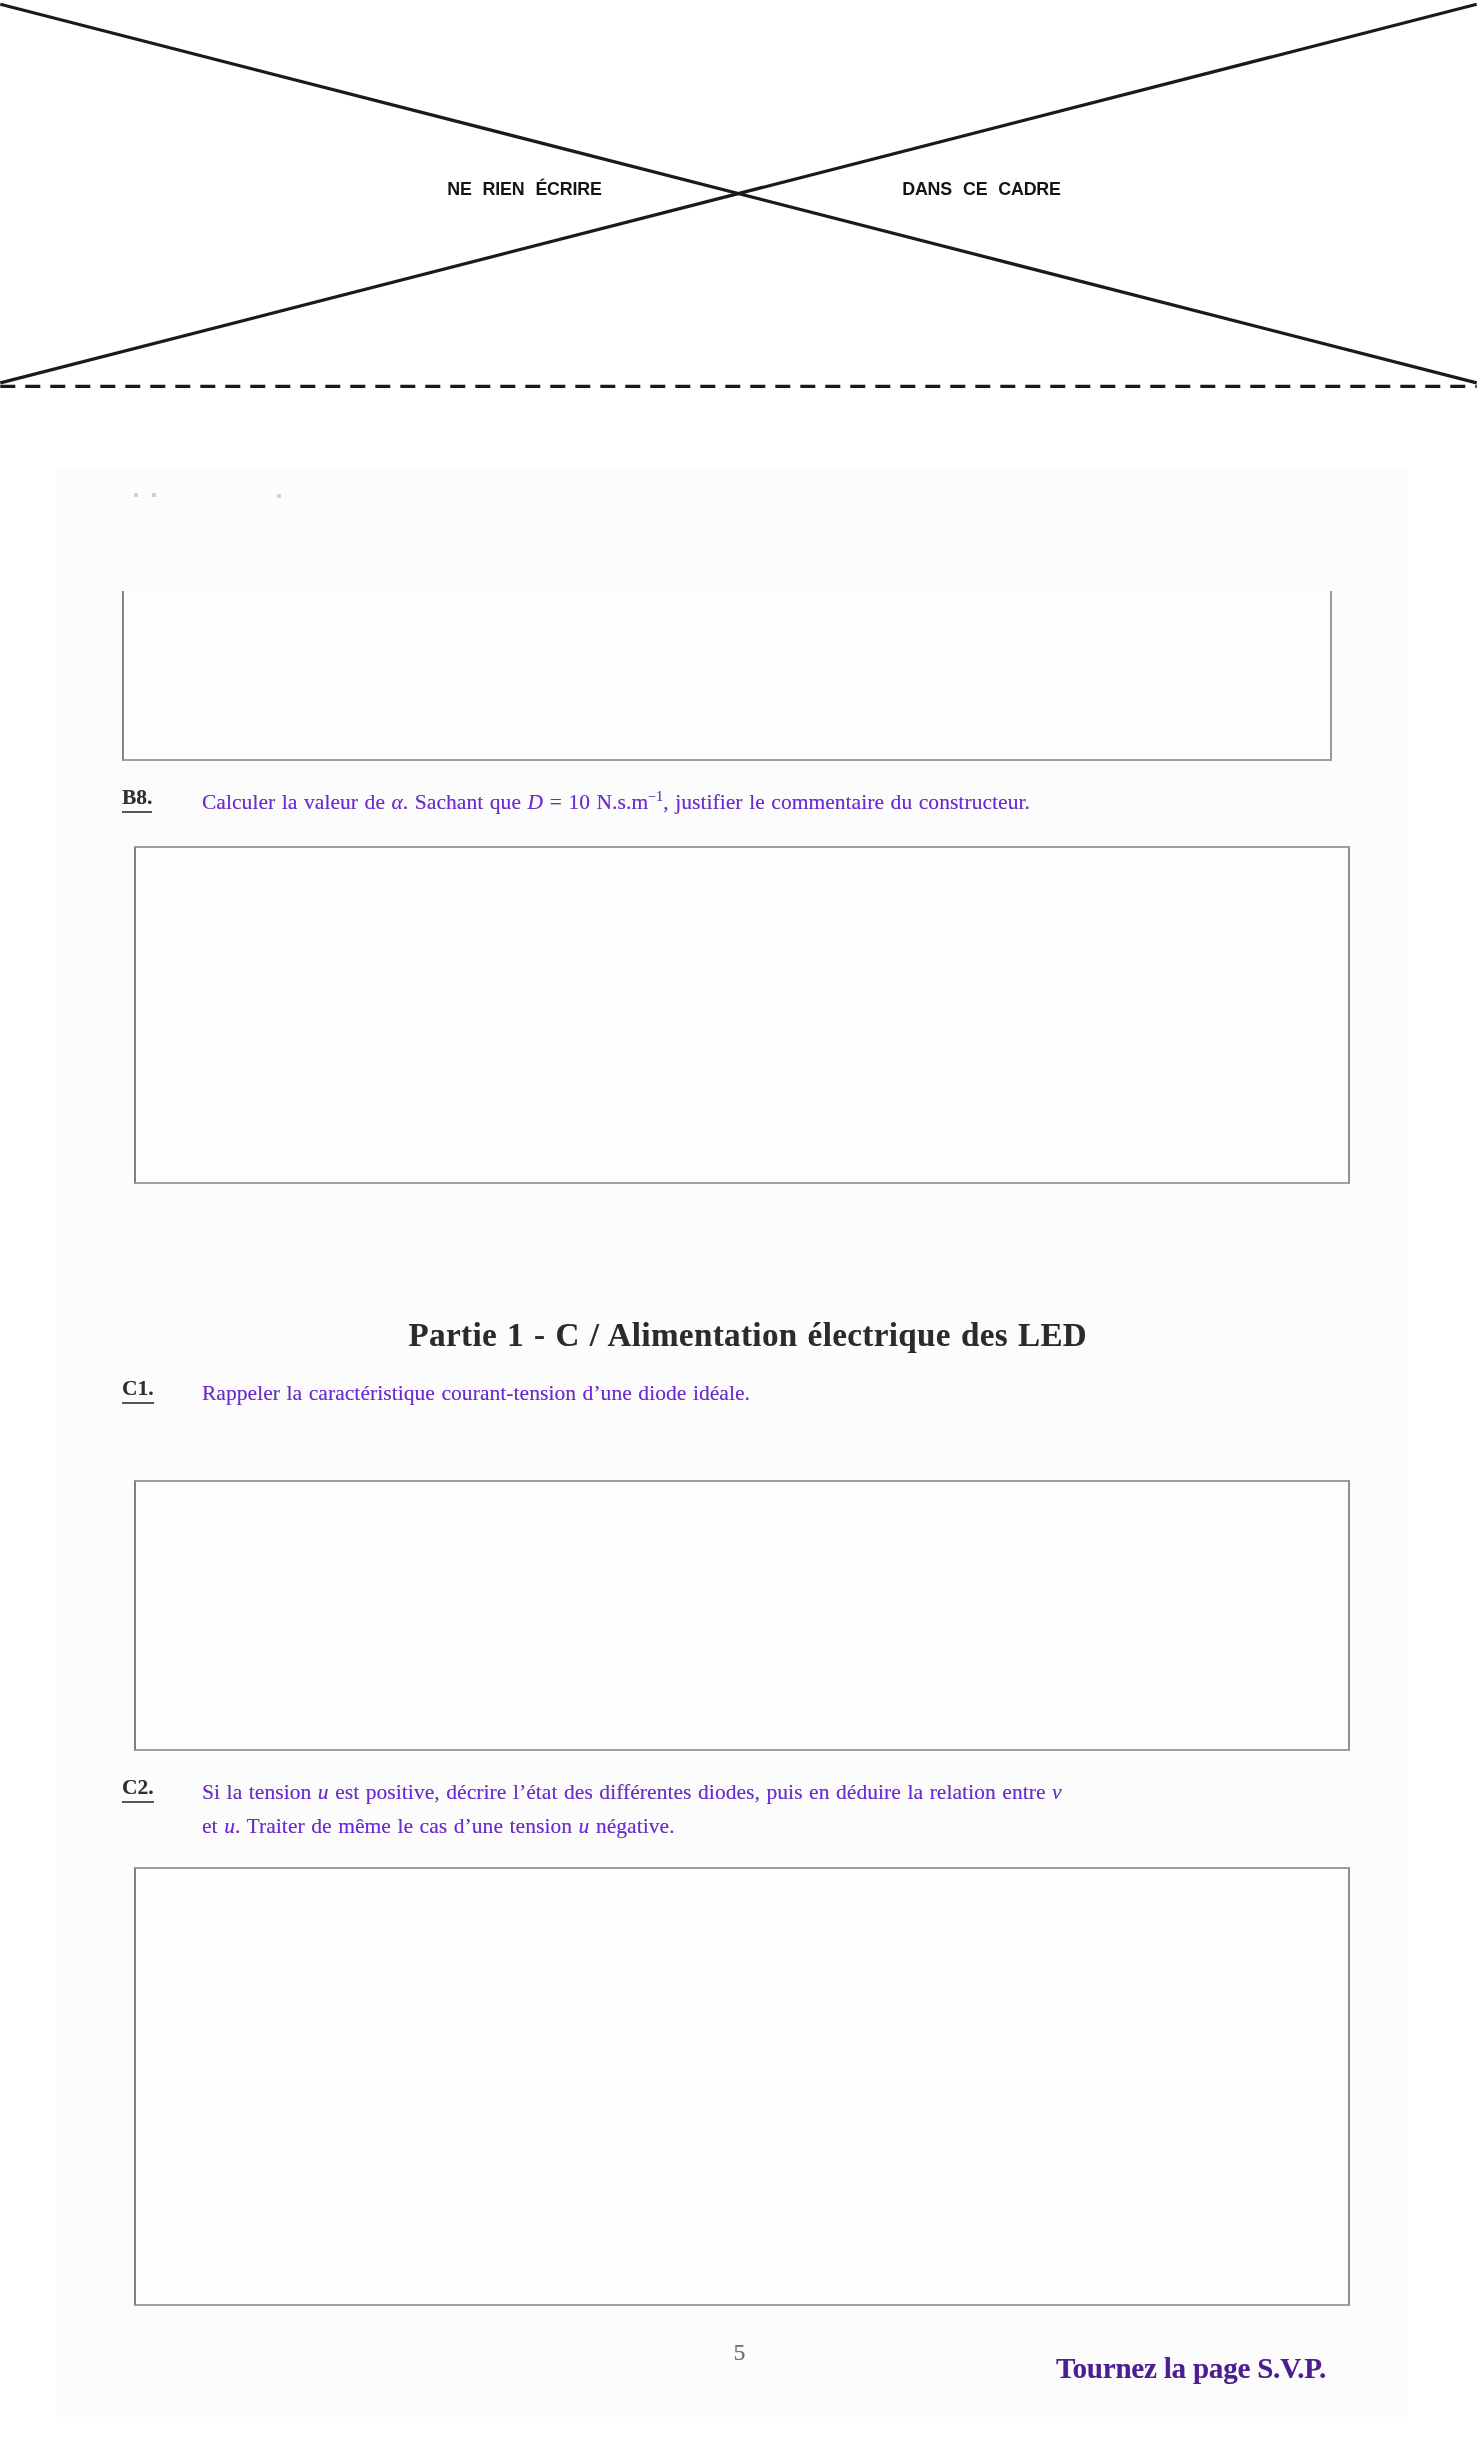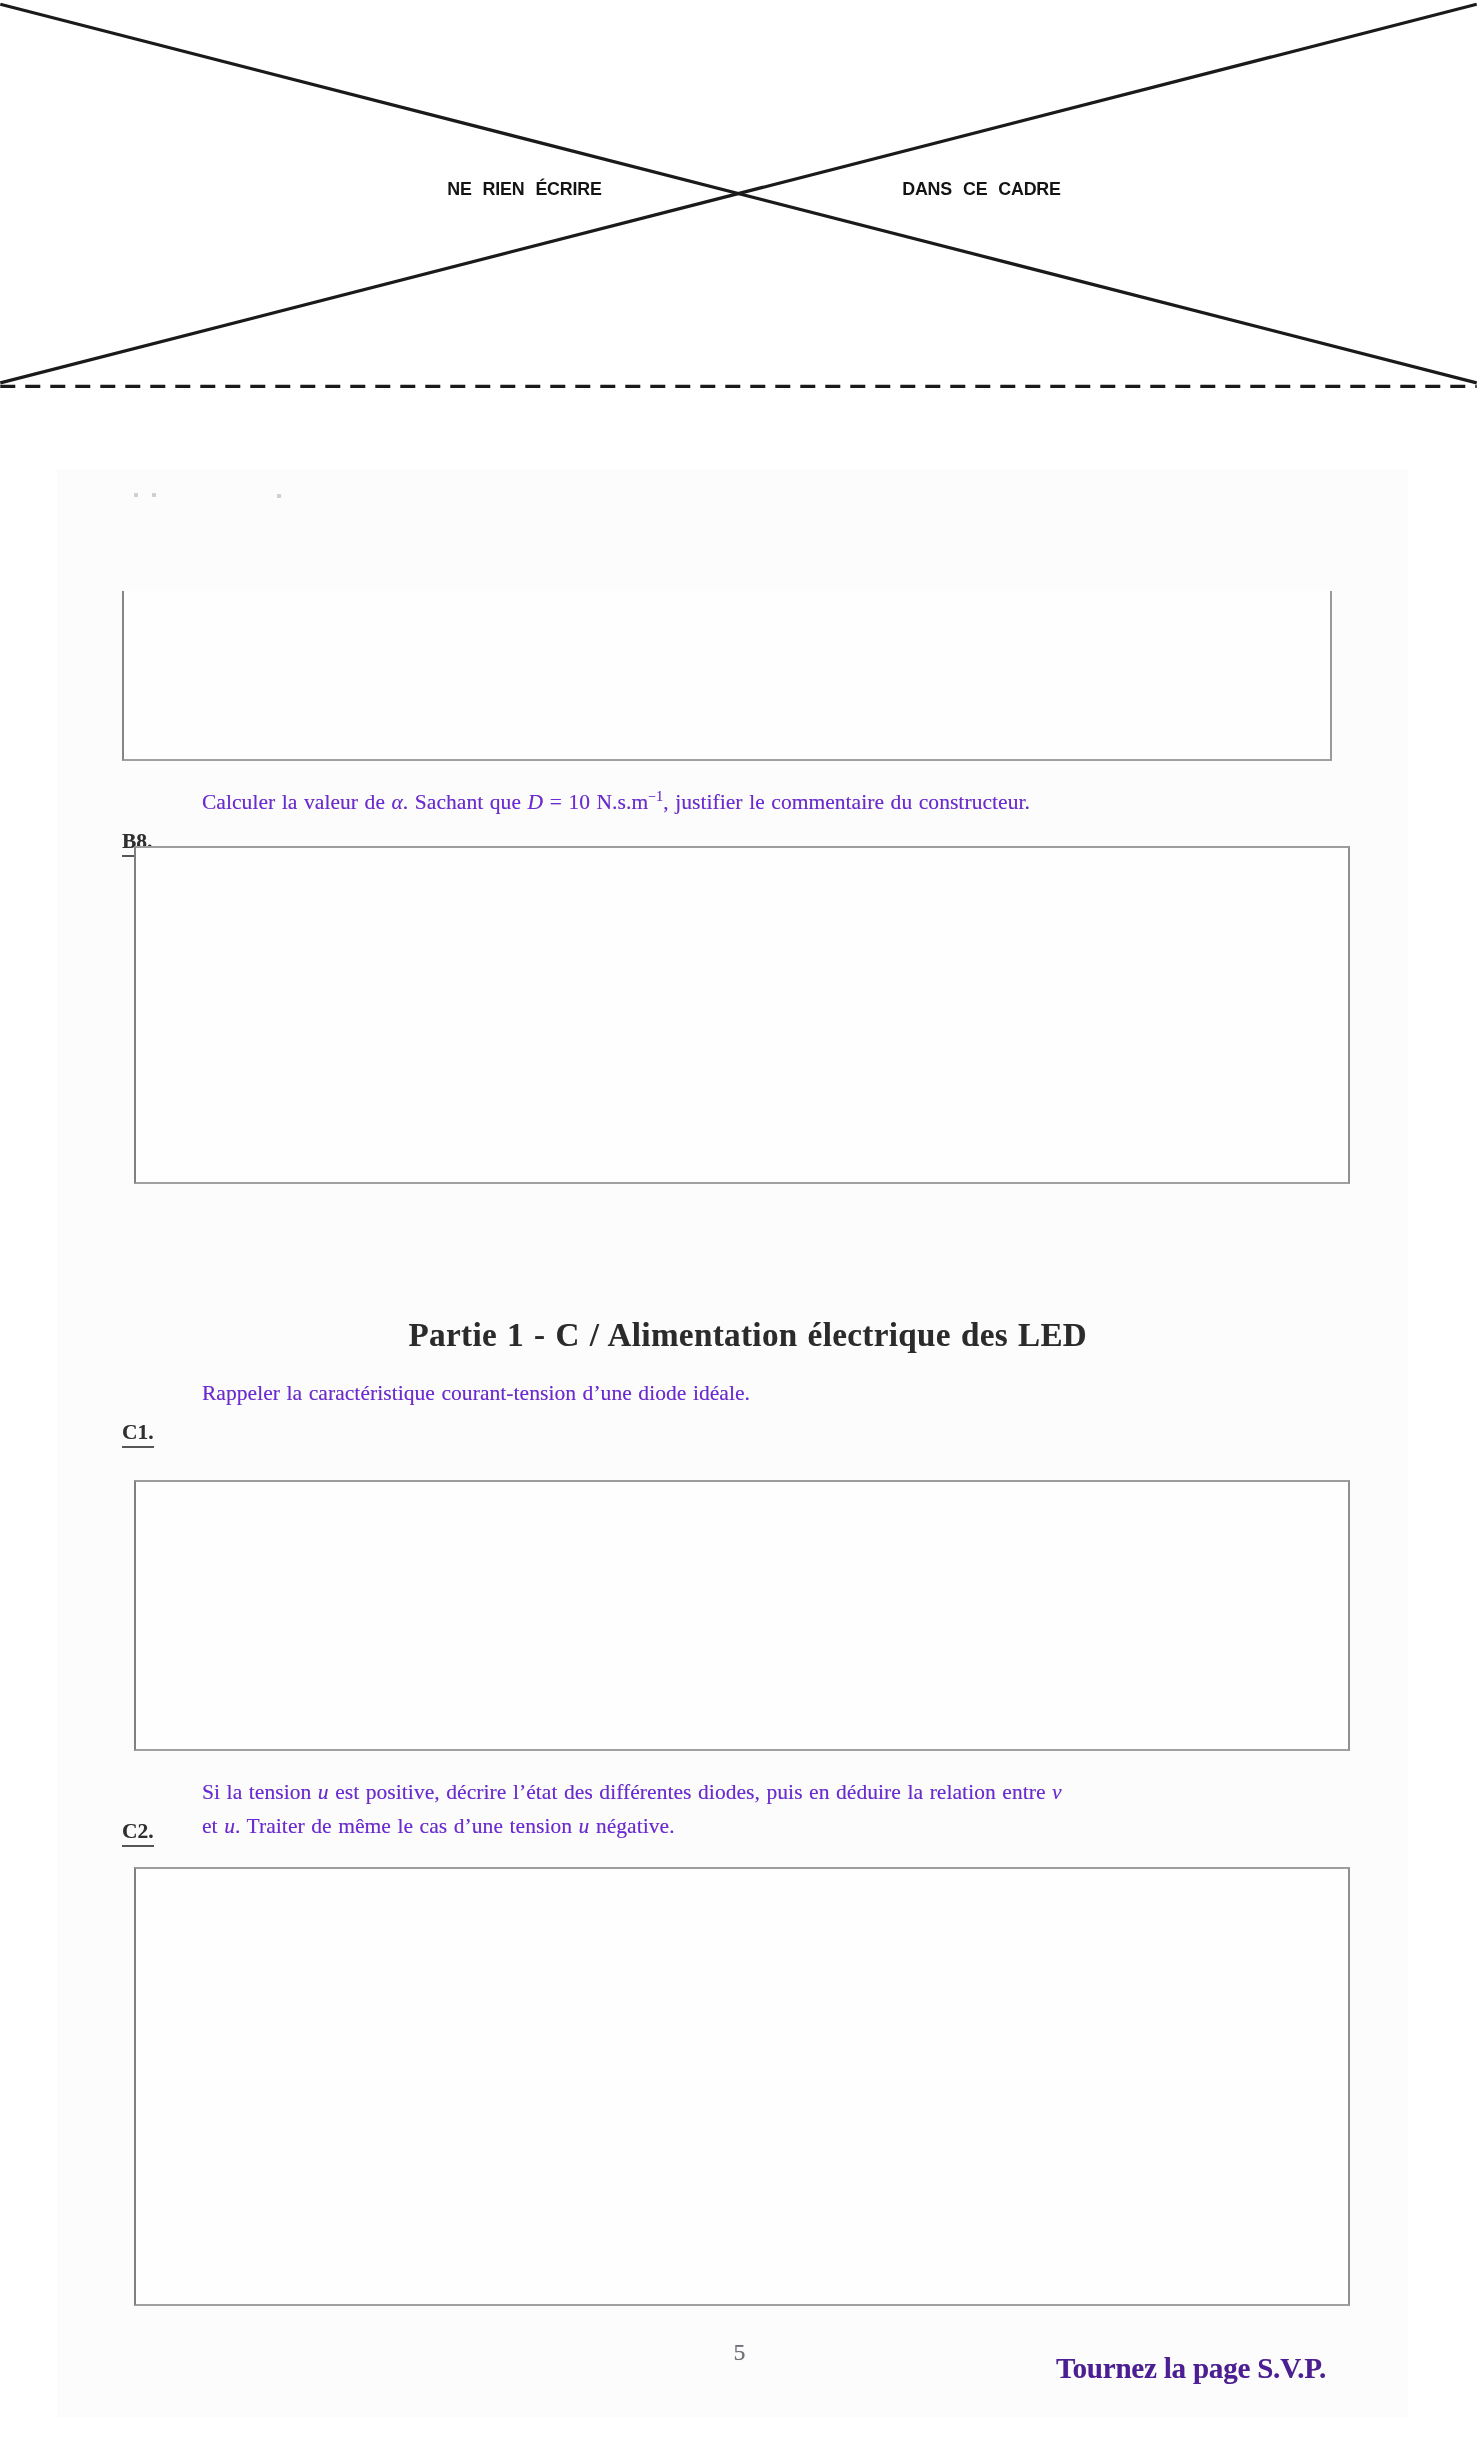--- a/index.html
+++ b/index.html
@@ -49,21 +49,20 @@
     border-top: 2.9px solid #9d9d9d; border-bottom: 2.9px solid #a0a0a0;
     border-left: 2.1px solid #808080; border-right: 2.1px solid #8f8f8f;
   }
 
   
   .q-label {
     position: absolute; left: 122px;
     font-weight: 700; font-size: 21.4px; color: #2f2f2f;
     border-bottom: 2.1px solid #565656; padding-bottom: 2.1px; line-height: 24px;
     text-shadow: 0.2px 0.2px 0.5px rgba(90,90,90,0.5);
-    margin-top: 44px;
   }
   .q-text {
     position: absolute; left: 202px;
     font-size: 21.4px; line-height: 34px; color: #6d28d9;
     letter-spacing: 0.1px; word-spacing: 1.1px;
     text-shadow: 0.2px 0.2px 0.6px rgba(90,90,90,0.5);
   }
   .row-b8 .q-label, .row-b8 .q-text { top: 785px; }
   .row-b8 .q-text { width: 1144px; }
   .row-c1 .q-label, .row-c1 .q-text { top: 1376px; }

